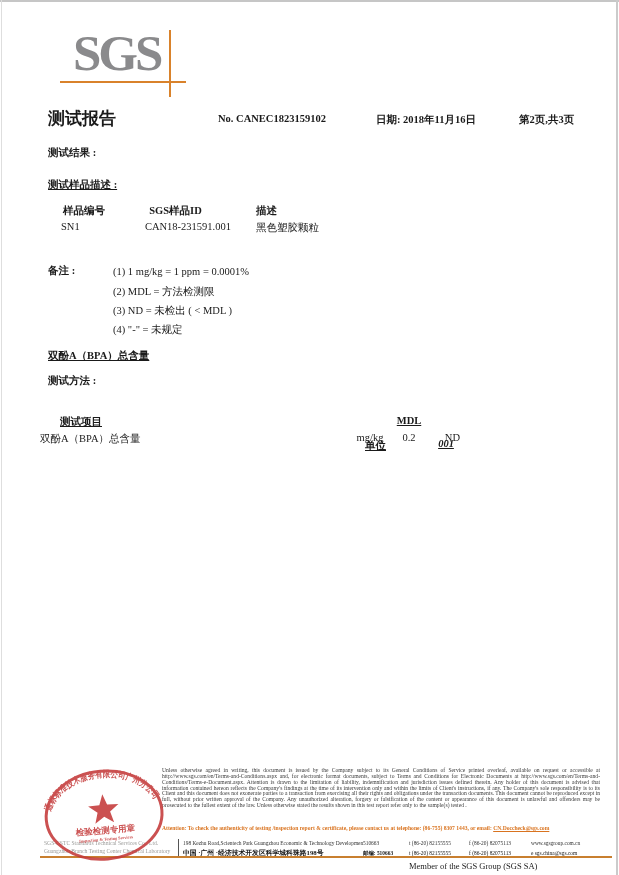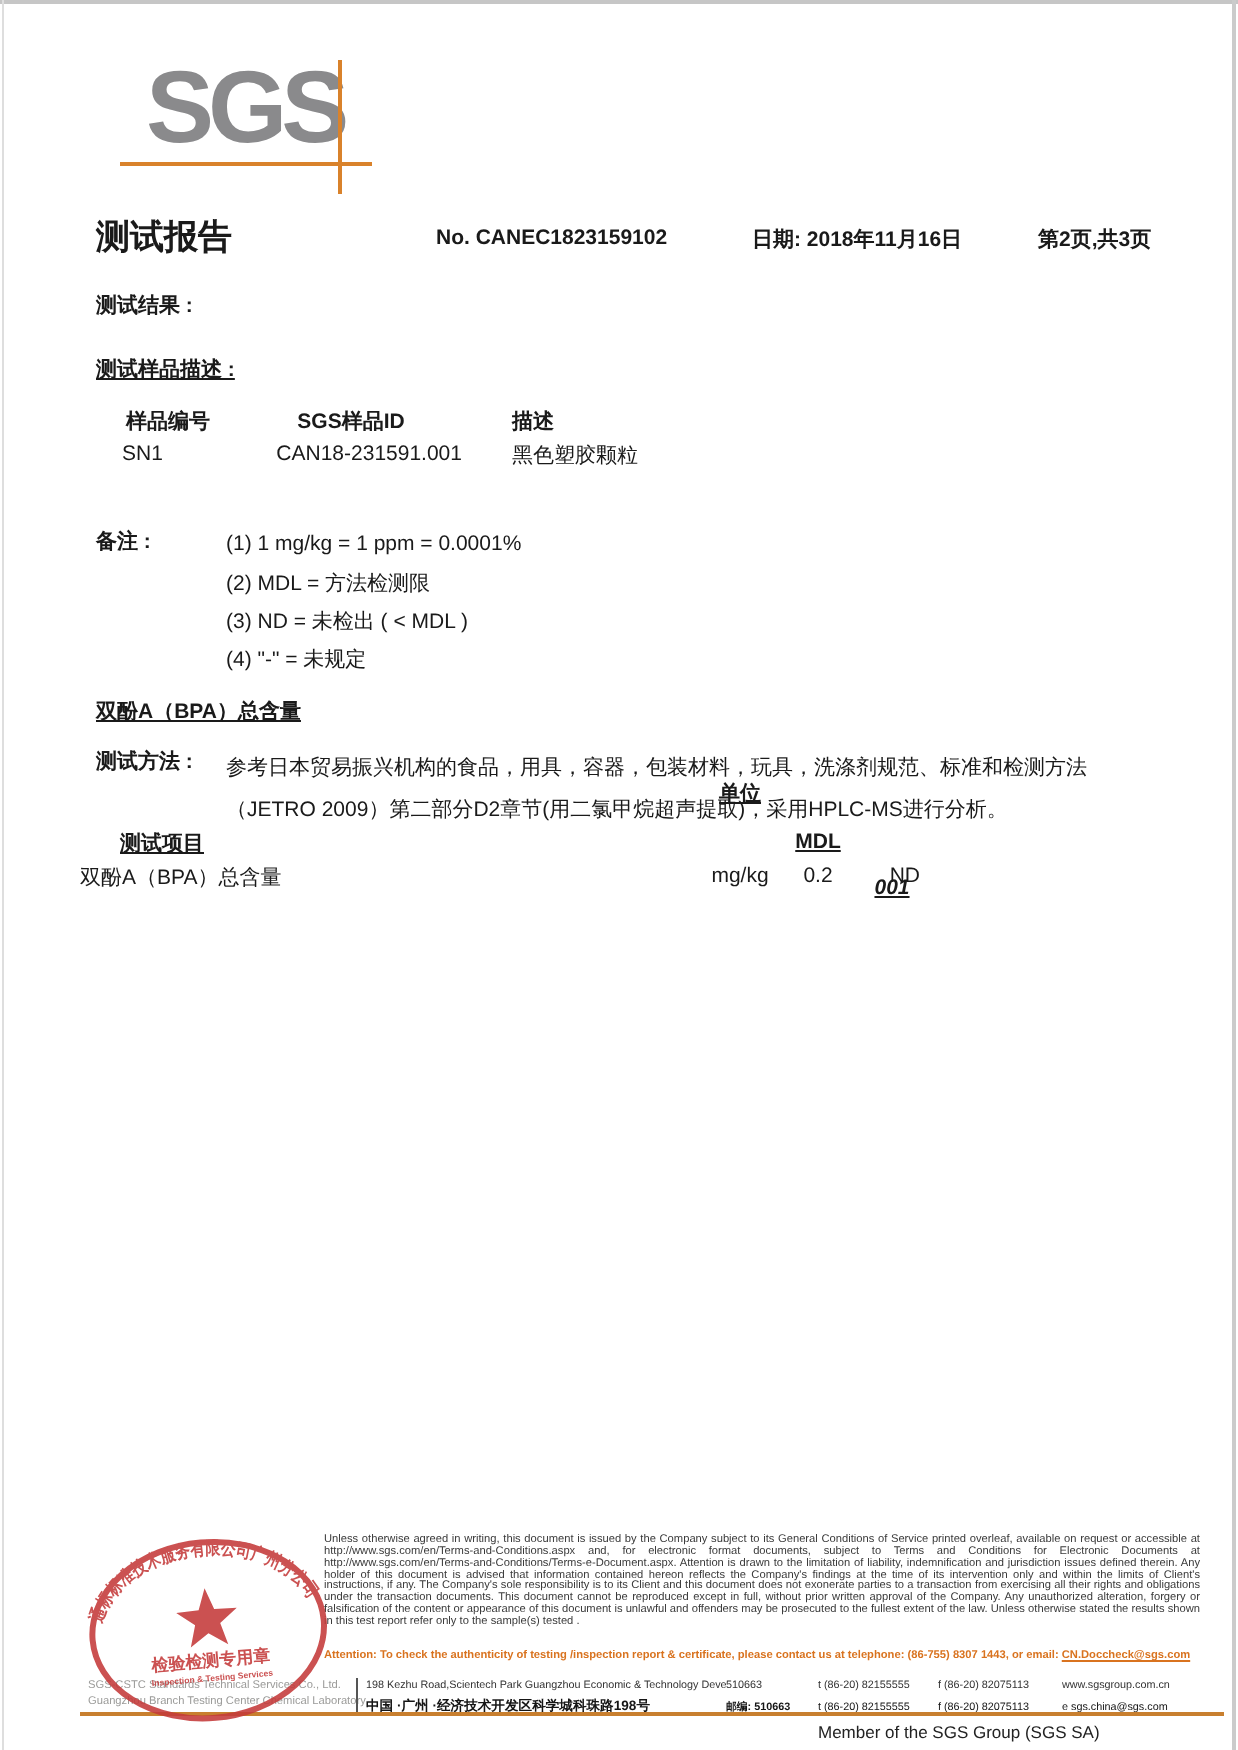--- a/index.html
+++ b/index.html
@@ -1,17 +1,17 @@
 <!DOCTYPE html>
 <html><head>
 <meta charset="utf-8">
 <style>
   html,body{margin:0;padding:0;background:#fff;}
   .page{position:relative;width:619px;height:875px;background:#ffffff;overflow:hidden;
-        font-family:Liberation Sans, sans-serif;color:#1a1a1a;}
+        font-family:Liberation Serif, serif;color:#1a1a1a;}
   .abs{position:absolute;white-space:nowrap;}
   
   .edge-top{left:0;top:0;width:619px;height:2px;background:#c6c6c6;}
   .edge-right{left:616px;top:0;width:2px;height:875px;background:#cbcbcb;}
   .edge-left{left:1px;top:0;width:1px;height:875px;background:#dedede;}
   
   .logo-text{left:73px;top:24px;font-size:51px;font-weight:bold;color:#8a8a8c;letter-spacing:-3px;}
   .logo-hline{left:60px;top:81px;width:126px;height:2px;background:#d9822b;}
   .logo-vline{left:169px;top:30px;width:2px;height:67px;background:#d9822b;}
   
@@ -33,21 +33,21 @@
   
   .notes-label{left:48px;top:264px;}
   .note-0{left:113px;top:266px;} .note-1{left:113px;top:285px;}
   .note-2{left:113px;top:304px;} .note-3{left:113px;top:323px;}
   
   .bpa-title{left:48px;top:349px;}
   .method-label{left:48px;top:374px;}
   .method-text{left:113px;top:374px;width:463px;white-space:normal;line-height:21px;}
   
   .rt-h-item{left:60px;top:415px;}
-  .rt-h-unit{left:354px;top:390px;width:32px;text-align:center;}
+  .rt-h-unit{left:354px;top:439px;width:32px;text-align:right;}
   .rt-h-mdl{left:394px;top:415px;width:30px;text-align:center;}
   .rt-h-res{left:432px;top:415px;width:28px;text-align:center;}
   .rt-v-item{left:40px;top:432px;}
   .rt-v-unit{left:352px;top:432px;width:36px;text-align:center;}
   .rt-v-mdl{left:394px;top:432px;width:30px;text-align:center;}
   .rt-v-res{left:432px;top:432px;width:28px;text-align:right;}
   
   .legal{left:162px;top:768px;width:438px;font-size:5.6px;line-height:5.85px;
          text-align:justify;color:#3a3a3a;white-space:normal;}
   .attention{left:162px;top:826px;width:438px;font-size:5.6px;line-height:5.9px;
@@ -96,21 +96,20 @@
   <div class="abs t10 st-v3">黑色塑胶颗粒</div>
 
   <div class="abs t10 b notes-label">备注 :</div>
   <div class="abs t10 note-0">(1) 1 mg/kg = 1 ppm = 0.0001%</div>
   <div class="abs t10 note-1">(2) MDL = 方法检测限</div>
   <div class="abs t10 note-2">(3) ND = 未检出 ( &lt; MDL )</div>
   <div class="abs t10 note-3">(4) "-" = 未规定</div>
 
   <div class="abs t10 b u bpa-title">双酚A（BPA）总含量</div>
   <div class="abs t10 b method-label">测试方法 :</div>
-  <div class="abs t10 method-text">参考日本贸易振兴机构的食品，用具，容器，包装材料，玩具，洗涤剂规范、标准和检测方法（JETRO 2009）第二部分D2章节(用二氯甲烷超声提取)，采用HPLC-MS进行分析。</div>
 
   <div class="abs t10 b u rt-h-item">测试项目</div>
   <div class="abs t10 b u rt-h-unit">单位</div>
   <div class="abs t10 b u rt-h-mdl">MDL</div>
   <div class="abs t10 b u i rt-h-res">001</div>
   <div class="abs t10 rt-v-item">双酚A（BPA）总含量</div>
   <div class="abs t10 rt-v-unit">mg/kg</div>
   <div class="abs t10 rt-v-mdl">0.2</div>
   <div class="abs t10 rt-v-res">ND</div>
 

